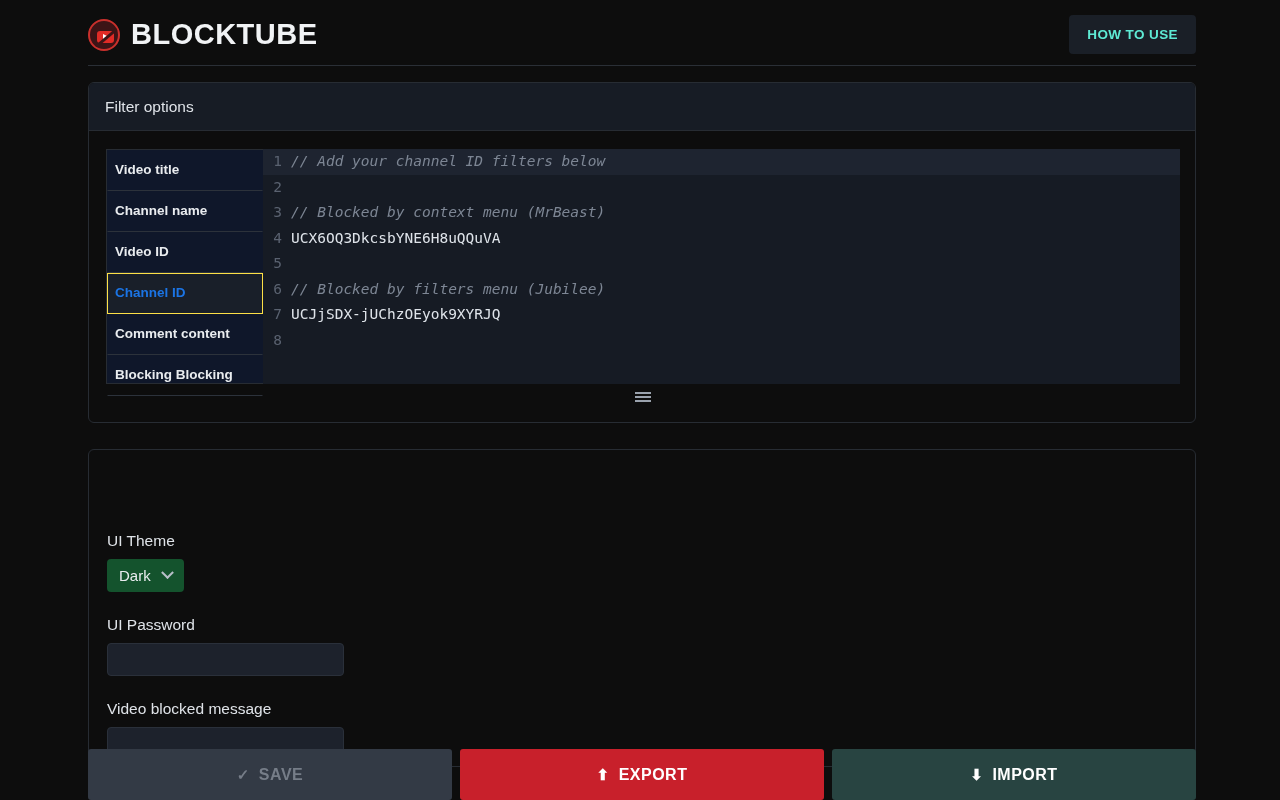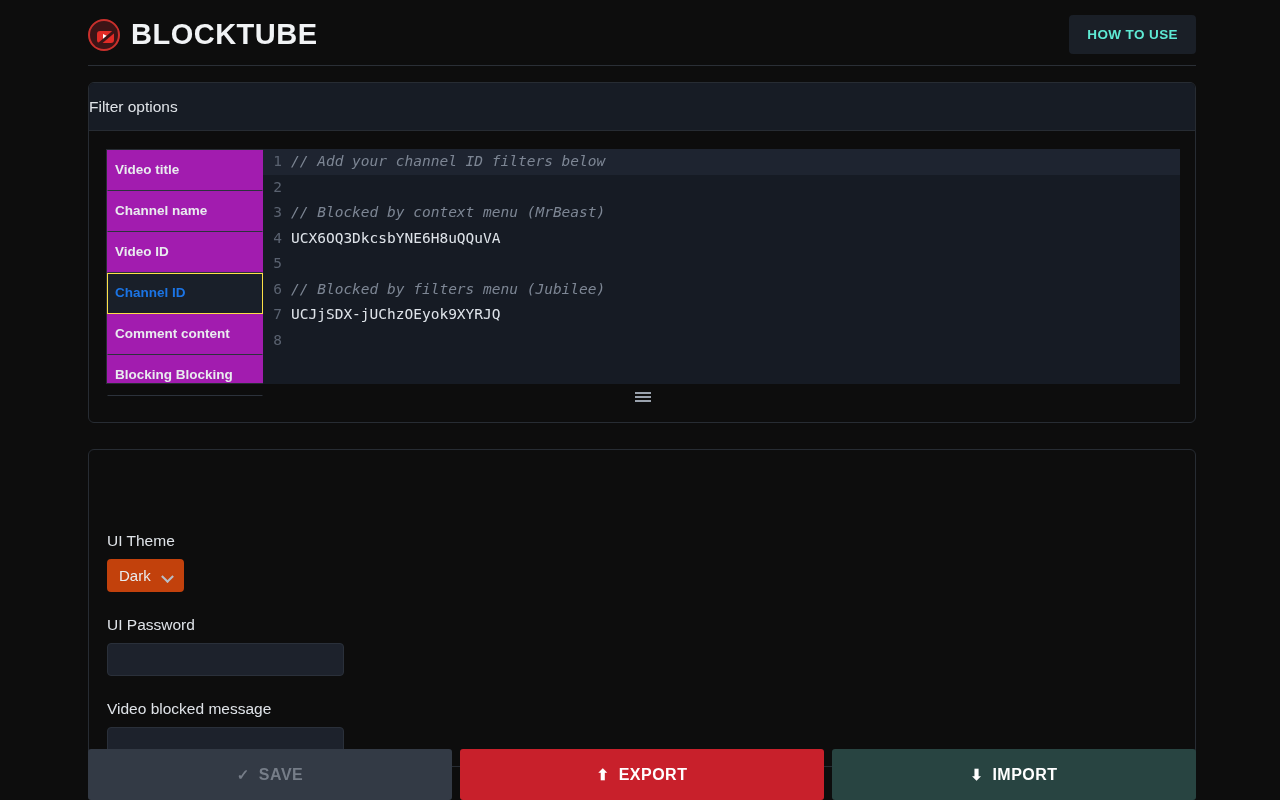--- a/index.html
+++ b/index.html
@@ -72,35 +72,36 @@
     background: #0d0d0d;
     border: 1px solid #272c33;
     border-radius: 6px;
     overflow: hidden;
   }
   .card-head {
     height: 48px;
     background: #171c25;
     border-bottom: 1px solid #272c33;
     display: flex; align-items: center;
+    padding-left: 16px;
     color: #dfe3e8; font-size: 15.5px;
   }
 
   #filter-card { top: 82px; height: 341px; }
   #other-card  { top: 449px; height: 318px; }
 
   
   .editor-row {
     position: absolute; left: 17px; top: 66px;
     width: 1074px; height: 235px;
     display: flex;
   }
   .tabs {
     width: 157px; flex: none;
-    background: #a21caf;
+    background: #0f172a;
     border: 1px solid #272c33;
     border-right: none;
     display: flex; flex-direction: column;
   }
   .tab {
     padding: 9px 7px;
     color: #e9ecef;
     font-size: 13.5px; font-weight: bold;
     line-height: 1.55;
     border-bottom: 1px solid #2c323b;
@@ -153,22 +154,22 @@
 
   
   .opts-body {
     position: absolute; left: 0; top: 48px;
     width: 100%; padding: 34px 18px 0 18px;
   }
   .field-label {
     color: #dfe3e8; font-size: 15.5px; margin-bottom: 9px;
   }
   .select-wrap {
-    display: inline-flex; align-items: flex-end; gap: 12px;
-    background: #c2410c;
+    display: inline-flex; align-items: center; gap: 12px;
+    background: #14532d;
     border-radius: 4px;
     padding: 8px 12px;
     cursor: pointer;
   }
   .select-wrap .val { color: #e9ecef; font-size: 15px; }
   .chev {
     width: 9px; height: 9px;
     border-right: 2px solid #b8bfc8;
     border-bottom: 2px solid #b8bfc8;
     transform: rotate(45deg) translate(-2px,-2px);

